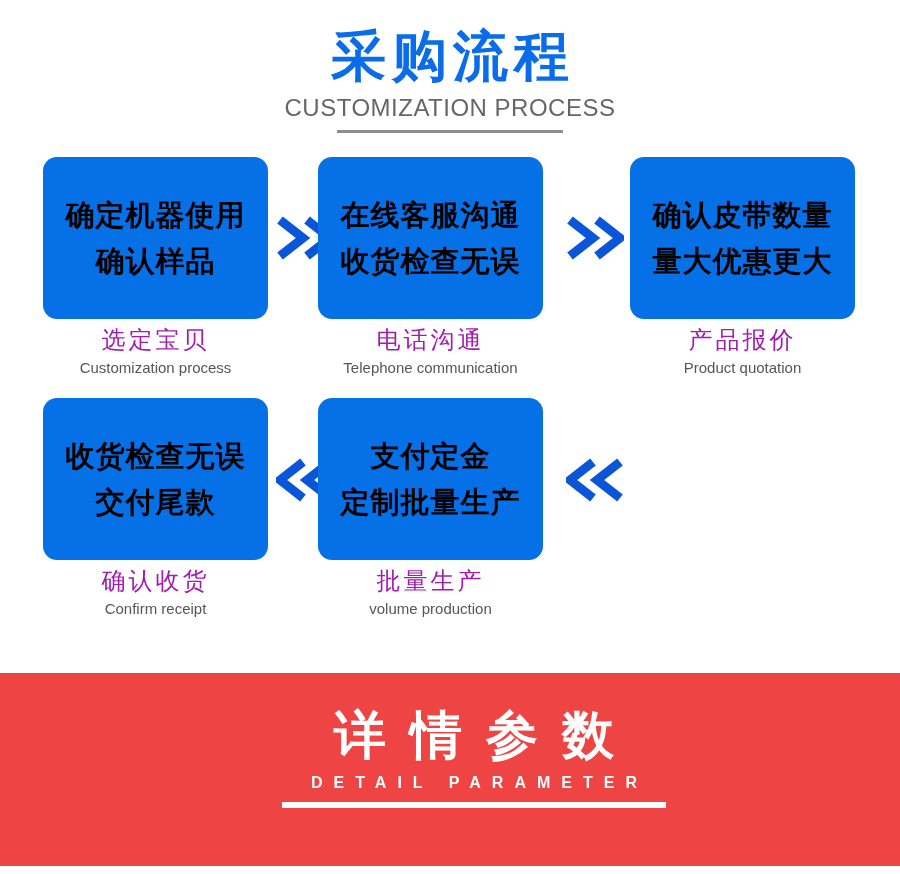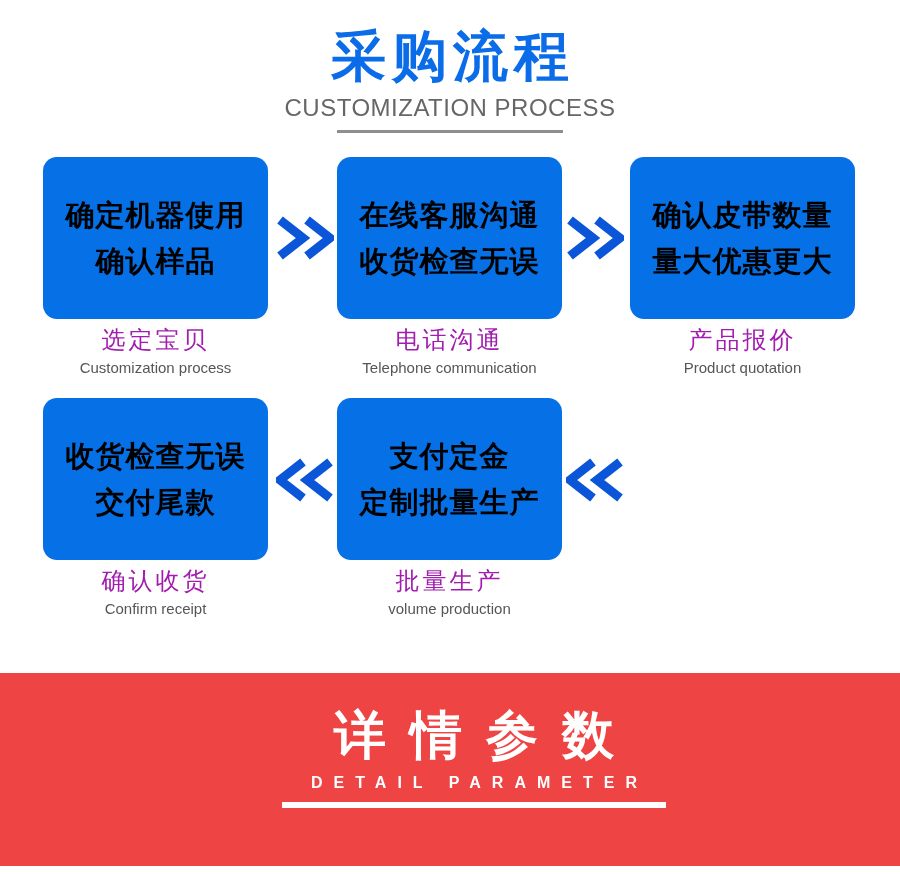--- a/index.html
+++ b/index.html
@@ -33,21 +33,21 @@
     width: 226px; height: 3px;
     background: #8f8f8f;
     margin: 8px auto 0;
   }
 
   
   .step { position: absolute; width: 225px; text-align: center; }
   .r1 { top: 157px; }
   .r2 { top: 398px; }
   .c1 { left: 43px; }
-  .c2 { left: 337px; }
+  .c2 { left: 318px; }
   .c3 { left: 630px; }
 
   .step-box {
     height: 162px;
     background: #0670e6;
     border-radius: 14px;
     color: #000000;
     display: flex;
     flex-direction: column;
     justify-content: center;

